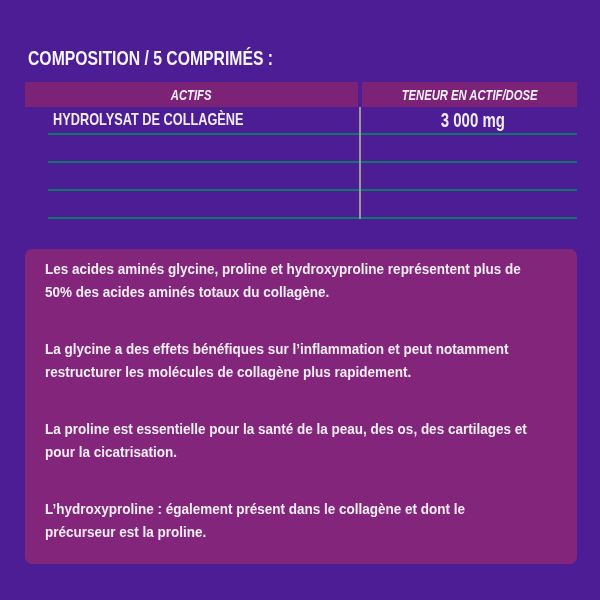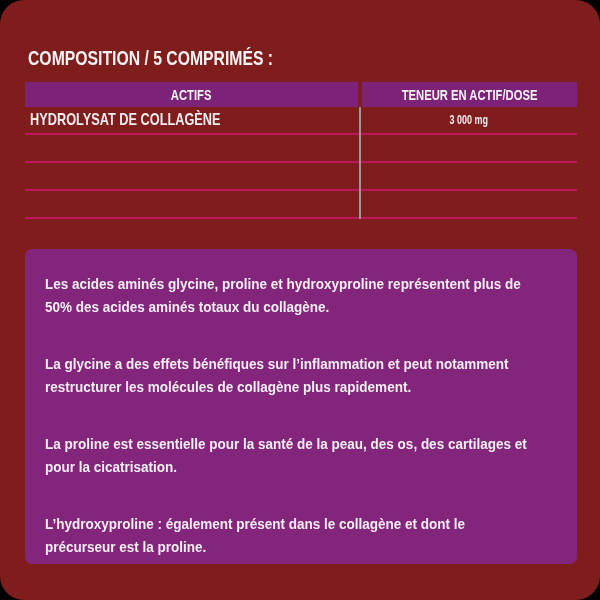--- a/index.html
+++ b/index.html
@@ -5,78 +5,78 @@
   * { margin: 0; padding: 0; box-sizing: border-box; }
   html, body { width: 600px; height: 600px; }
   body {
     background: #000000;
     font-family: "Liberation Sans", sans-serif;
     color: #f2f0f2;
     overflow: hidden;
   }
   .page {
     width: 600px; height: 600px;
-    background: #7f1d1d;
+    background: #4c1d95;
     padding: 46px 23px 0 25px;
-    border-radius: 24px;
   }
   .title {
     font-size: 21px;
     font-weight: bold;
     color: #f5f4f5;
     letter-spacing: 0px;
     margin-left: 3px;
     margin-bottom: 12px;
     white-space: nowrap;
   }
   
   .cx-l { display: inline-block; transform: scaleX(0.75); transform-origin: 0 50%; white-space: nowrap; }
   .cx-c { display: inline-block; transform: scaleX(0.75); transform-origin: 50% 50%; white-space: nowrap; }
 
   .comp-table { width: 552px; position: relative; }
-  .thead { display: flex; height: 25px; }
+  .thead { display: flex; height: 25px; font-style: italic; }
   .th {
     background: #7d2377;
     color: #f5f2f5;
     font-weight: bold;
     font-size: 15px;
     display: flex; align-items: center; justify-content: center;
     text-align: center;
   }
   .th-actifs { width: 333px; margin-right: 4px; }
   .th-dose  { width: 215px; }
 
   .tbody { position: relative; }
   .tr {
     display: flex;
     height: 28px;
-    border-bottom: 2px solid #be185d;
+    border-bottom: 2px solid #0f766e;
+    margin-left: 23px;
   }
   .td {
     font-weight: bold;
     font-size: 17px;
     color: #efecef;
     display: flex; align-items: center;
   }
   .td-actif { width: 335px; padding-left: 5px; }
-  .td-dose { width: 217px; justify-content: center; font-size: 12px; text-align: right; }
+  .td-dose { width: 217px; justify-content: center; font-size: 20px; text-align: right; }
   .vline {
     position: absolute;
     left: 334px; top: 0; bottom: 0;
     width: 2px;
     background: #9b989b;
   }
 
   .info-box {
     margin-top: 30px;
     width: 552px;
     height: 315px;
     background: #83267b;
     border-radius: 7px;
-    padding: 23px 18px 0 20px;
+    padding: 8px 18px 0 20px;
   }
   .info-par {
     font-weight: bold;
     font-size: 15px;
     line-height: 23px;
     color: #f3eef3;
     white-space: pre;
     transform: scaleX(0.9);
     transform-origin: 0 50%;
     margin-bottom: 34px;

